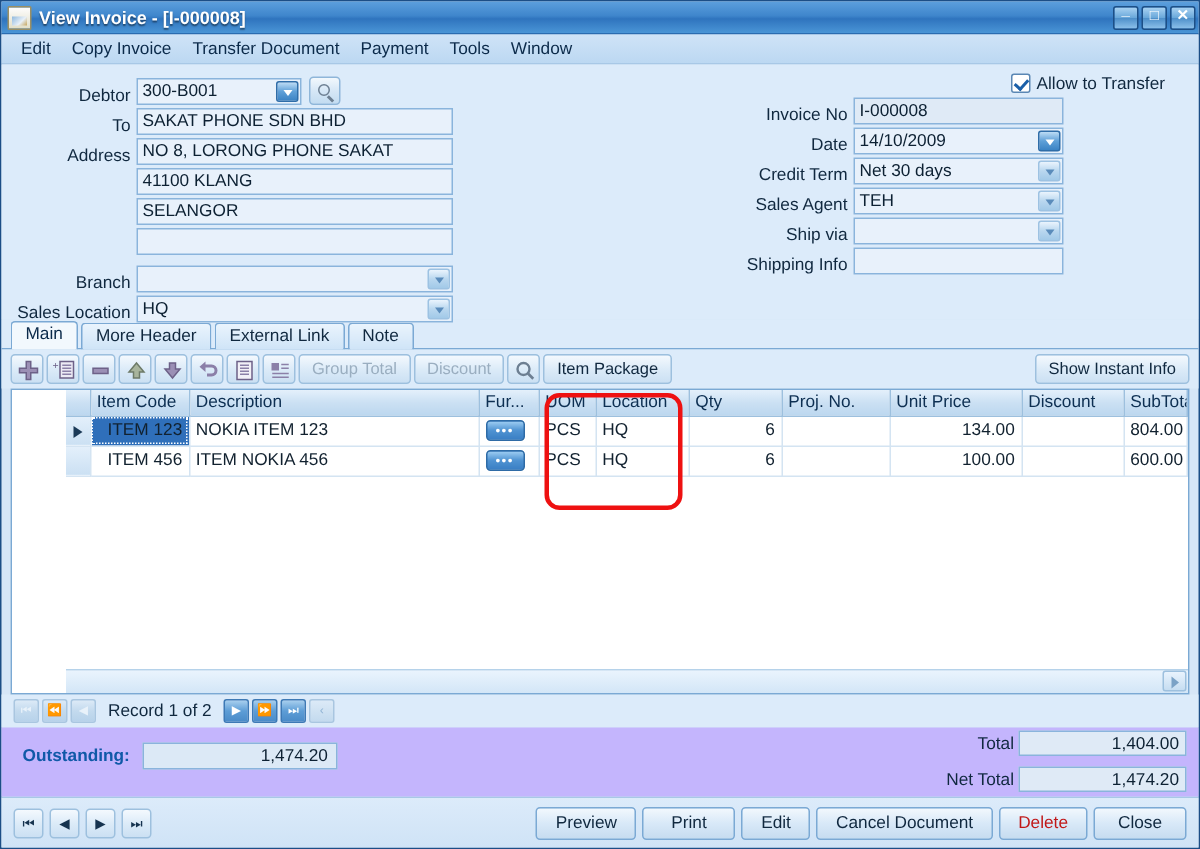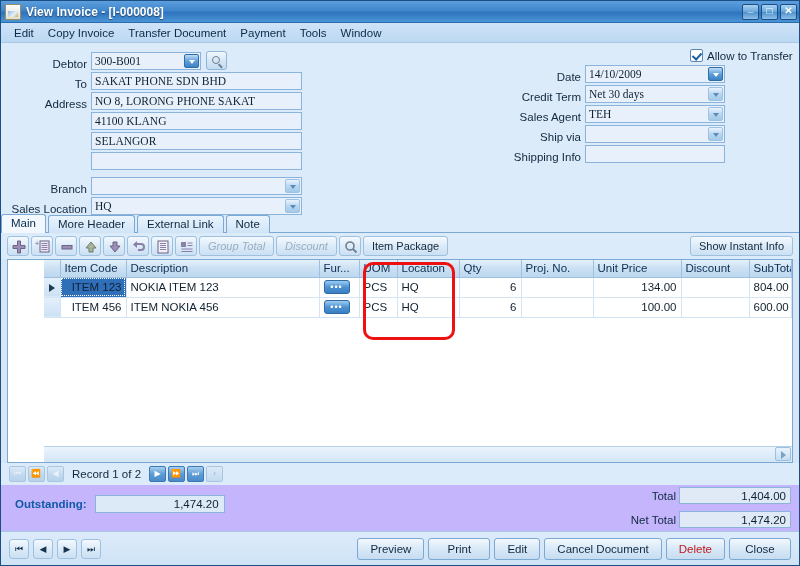--- a/index.html
+++ b/index.html
@@ -80,21 +80,20 @@
     color: #10283f; font-size: 11.5px; text-align: right;
     white-space: nowrap;
   }
   .fld {
     background: #e8f1fb;
     border: 1px solid #8ab4dc;
     height: 18px; font-size: 11.5px; color: #0d2133;
     padding: 1px 3px; line-height: 15px;
     position: relative; overflow: hidden;
     white-space: nowrap;
-    font-family: Liberation Serif, serif;
   }
   .fld.ro { background: #dfeaf6; }
   .combo { padding-right: 18px; }
   .combo .arrow {
     position: absolute; right: 1px; top: 1px;
     width: 15px; height: 14px;
     background: linear-gradient(to bottom, #eaf4fd, #b9d7ef 50%, #a2c9e8);
     border: 1px solid #9dc2e2; border-radius: 2px;
   }
   .combo .arrow:after {
@@ -118,37 +117,37 @@
     width:8px;height:8px;border:1.5px solid #6d7f92;border-radius:50%;
   }
   .searchbtn .mag:after{
     content:"";position:absolute;right:-4px;bottom:-3px;
     width:5px;height:1.5px;background:#6d7f92;transform:rotate(45deg);
   }
   .row { display: flex; align-items: flex-end; margin-bottom: 2px; }
   
   .leftcol { position: absolute; left: 8px; top: 8px; width: 310px; }
   .leftcol .lbl { width: 78px; margin-right: 4px; }
-  .rightcol { position: absolute; right: 8px; top: 6px; width: 290px; }
+  .rightcol { position: absolute; right: 24px; top: 6px; width: 290px; }
   .rightcol .lbl { width: 80px; margin-right: 4px; }
   .chkrow { display:flex; align-items:center; justify-content:flex-end; margin-bottom:3px; }
   .chkbox {
     width: 13px; height: 13px; background: #fff;
     border: 1px solid #5a87b4; margin-right: 4px; position: relative;
     border-radius: 2px;
   }
   .chkbox:after {
     content: ""; position: absolute; left: 3px; top: 1px;
     width: 4px; height: 7px; border: solid #1a5fa8;
     border-width: 0 2px 2px 0; transform: rotate(42deg);
   }
   
   .tabstrip {
     display: flex; align-items: flex-end;
-    height: 20px; 
+    height: 20px; padding-left: 6px;
     background: #dcebfa;
     border-bottom: 1px solid #7ba9d4;
     flex: 0 0 auto;
   }
   .tab {
     padding: 2px 9px 3px 9px; font-size: 11.5px; color: #10283f;
     background: linear-gradient(to bottom, #eaf4fd, #cfe4f7);
     border: 1px solid #7ba9d4; border-bottom: none;
     border-radius: 3px 3px 0 0; margin-right: 2px;
     position: relative; top: 1px;
@@ -170,21 +169,21 @@
     border: 1px solid #9dc0de; border-radius: 3px;
     position: relative;
   }
   .tbtn svg { position:absolute; left:3px; top:2px; }
   .txtbtn {
     height: 20px; padding: 0 8px; font-size: 11px;
     background: linear-gradient(to bottom, #f4f9fe, #dcebf8 50%, #cbe0f3);
     border: 1px solid #9dc0de; border-radius: 3px;
     color: #10283f; line-height: 18px;
   }
-  .txtbtn.disabled { color: #9aaec0; font-style: italic; }
+  .txtbtn.disabled { color: #9aaec0; }
   .spacer { flex: 1 1 auto; }
   
   .gridwrap {
     margin: 0 6px; border: 1px solid #7ba9d4;
     background: #ffffff;
     flex: 1 1 auto;
     display: flex; flex-direction: column;
     position: relative; min-height: 0; padding-left: 36px;
   }
   table.grid { width: 100%; border-collapse: collapse; table-layout: fixed; }
@@ -383,20 +382,24 @@
         </div>
       </div>
     </div>
 
     <div class="rightcol">
       <div class="chkrow">
         <div class="chkbox"></div>
         <div class="lbl" style="text-align:left">Allow to Transfer</div>
       </div>
 
+      <div class="row">
+        <div class="lbl">Invoice No</div>
+        <div class="fld ro" style="width:140px">I-000008</div>
+      </div>
       <div class="row">
         <div class="lbl">Date</div>
         <div class="fld combo active" style="width:140px">
           <span>14/10/2009</span>
           <i class="arrow"></i>
         </div>
       </div>
       <div class="row">
         <div class="lbl">Credit Term</div>
         <div class="fld combo" style="width:140px">

